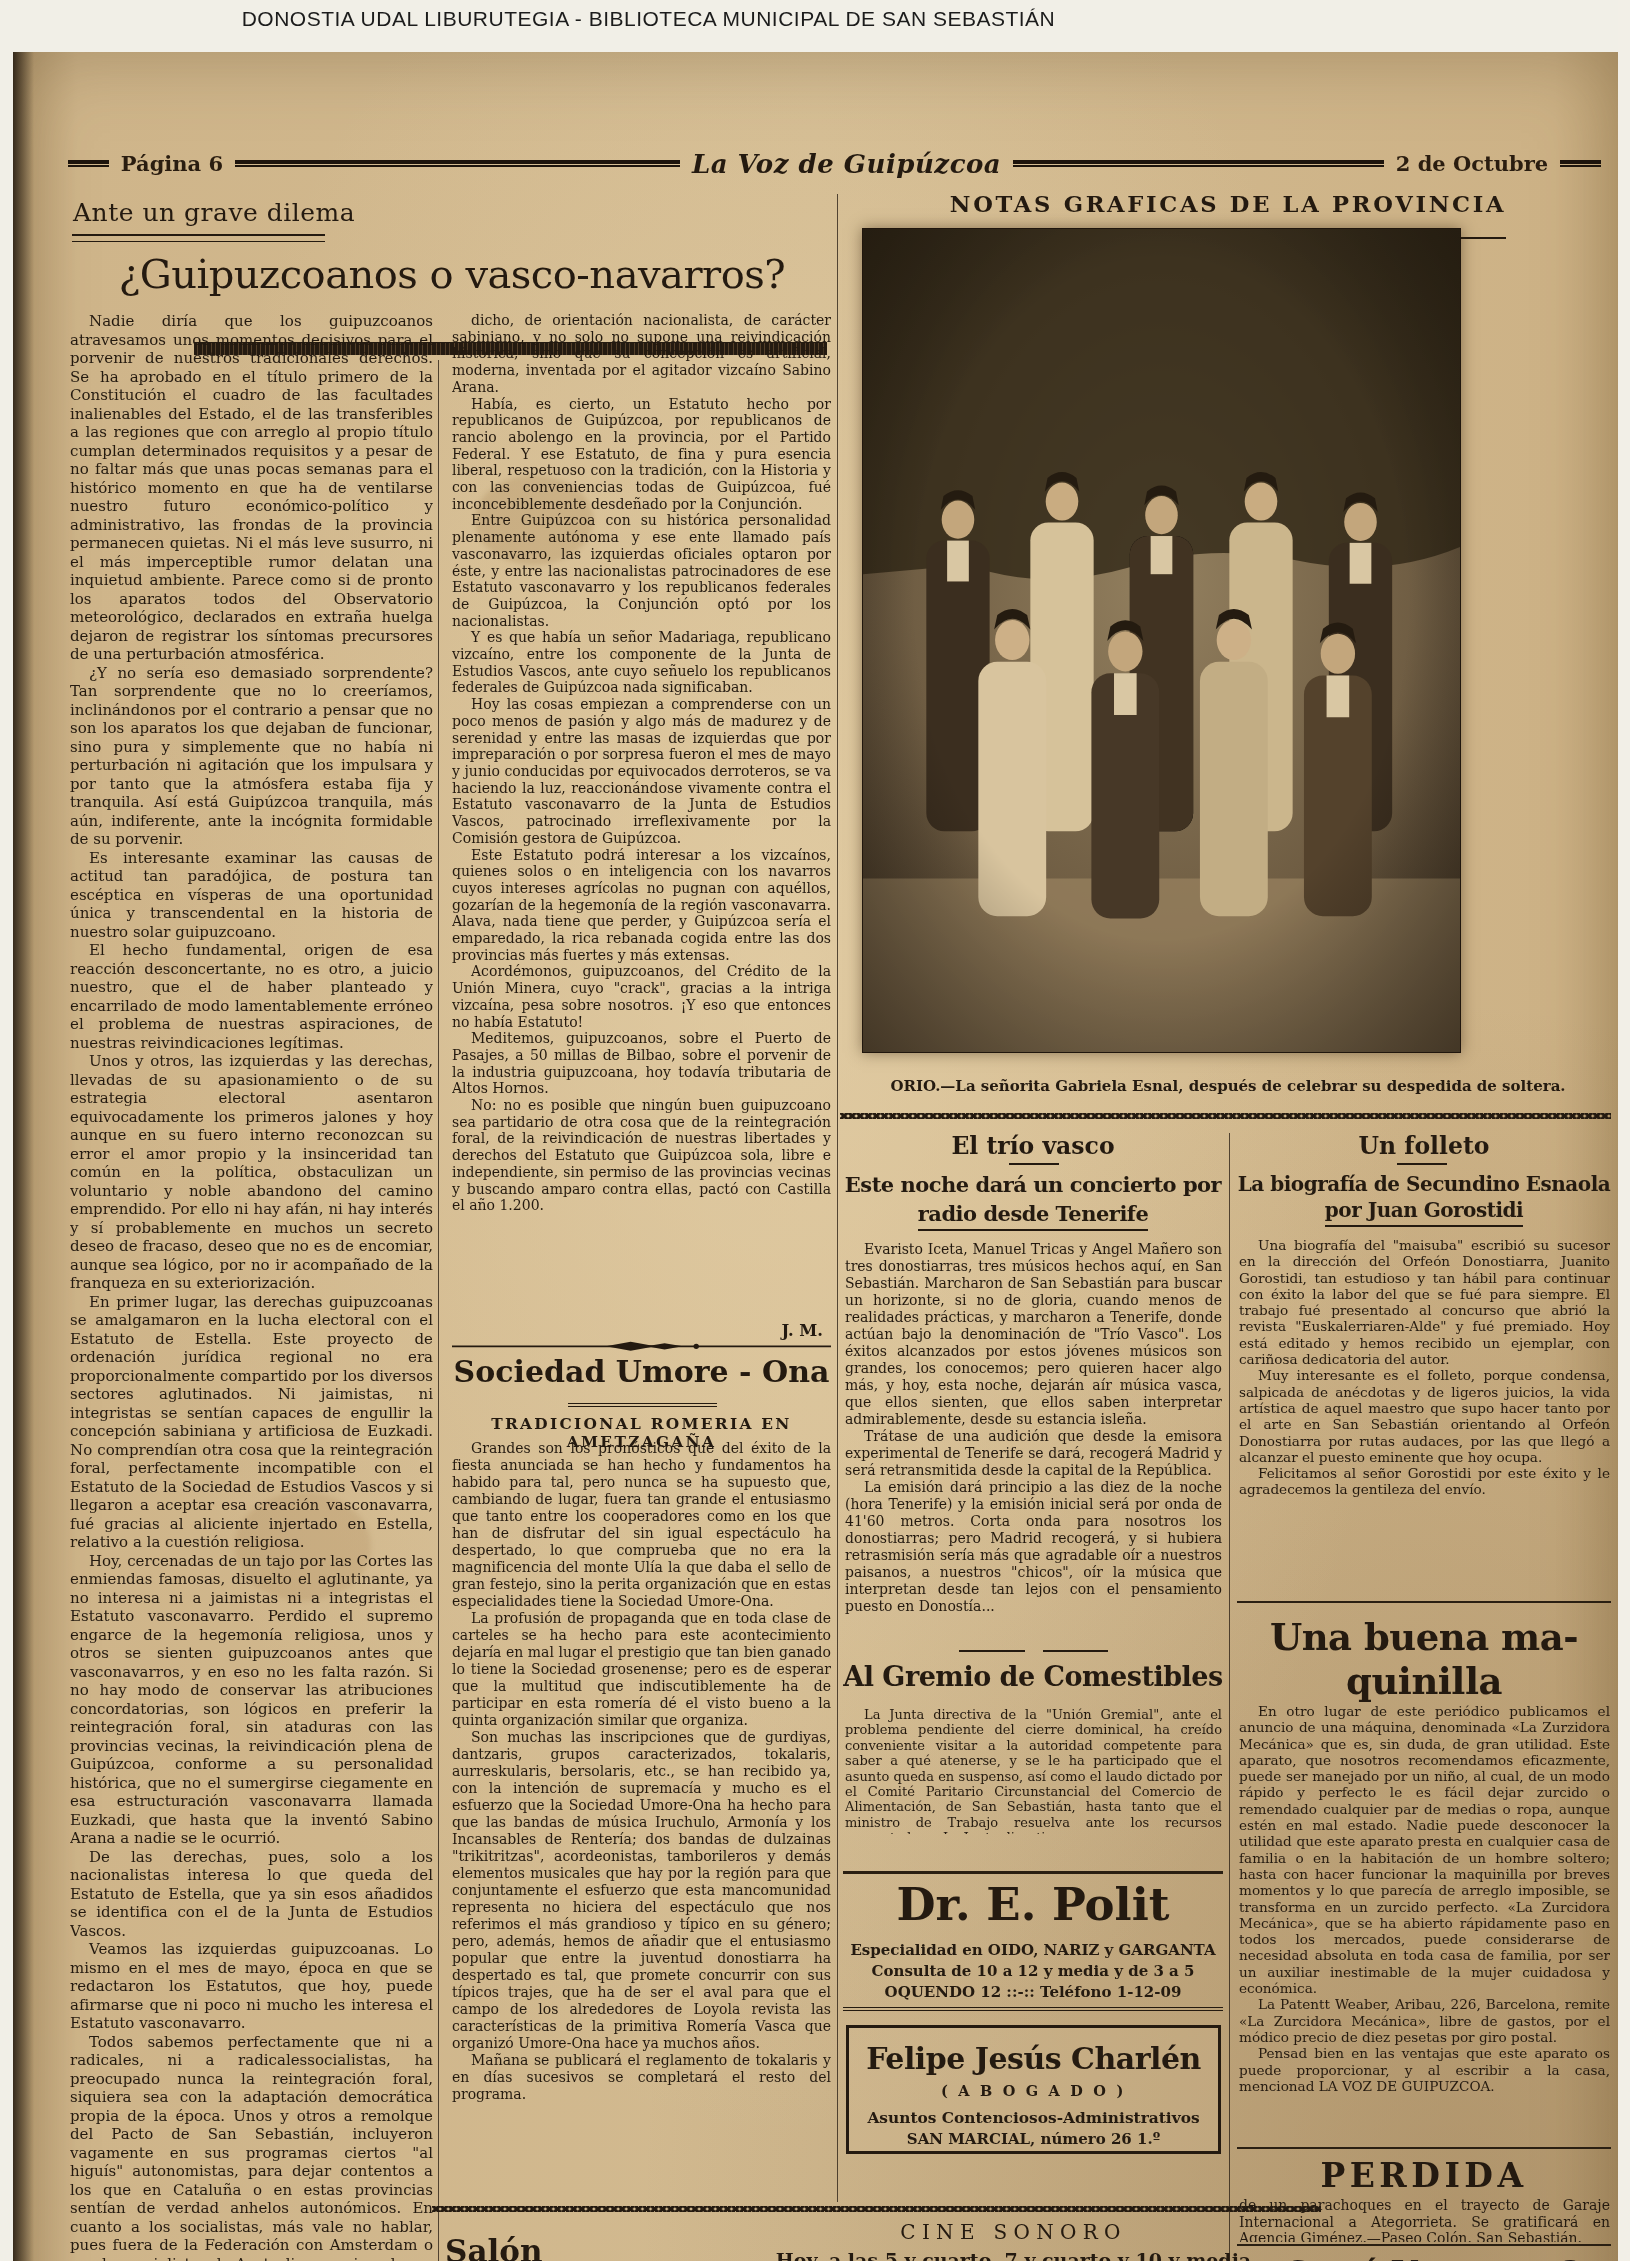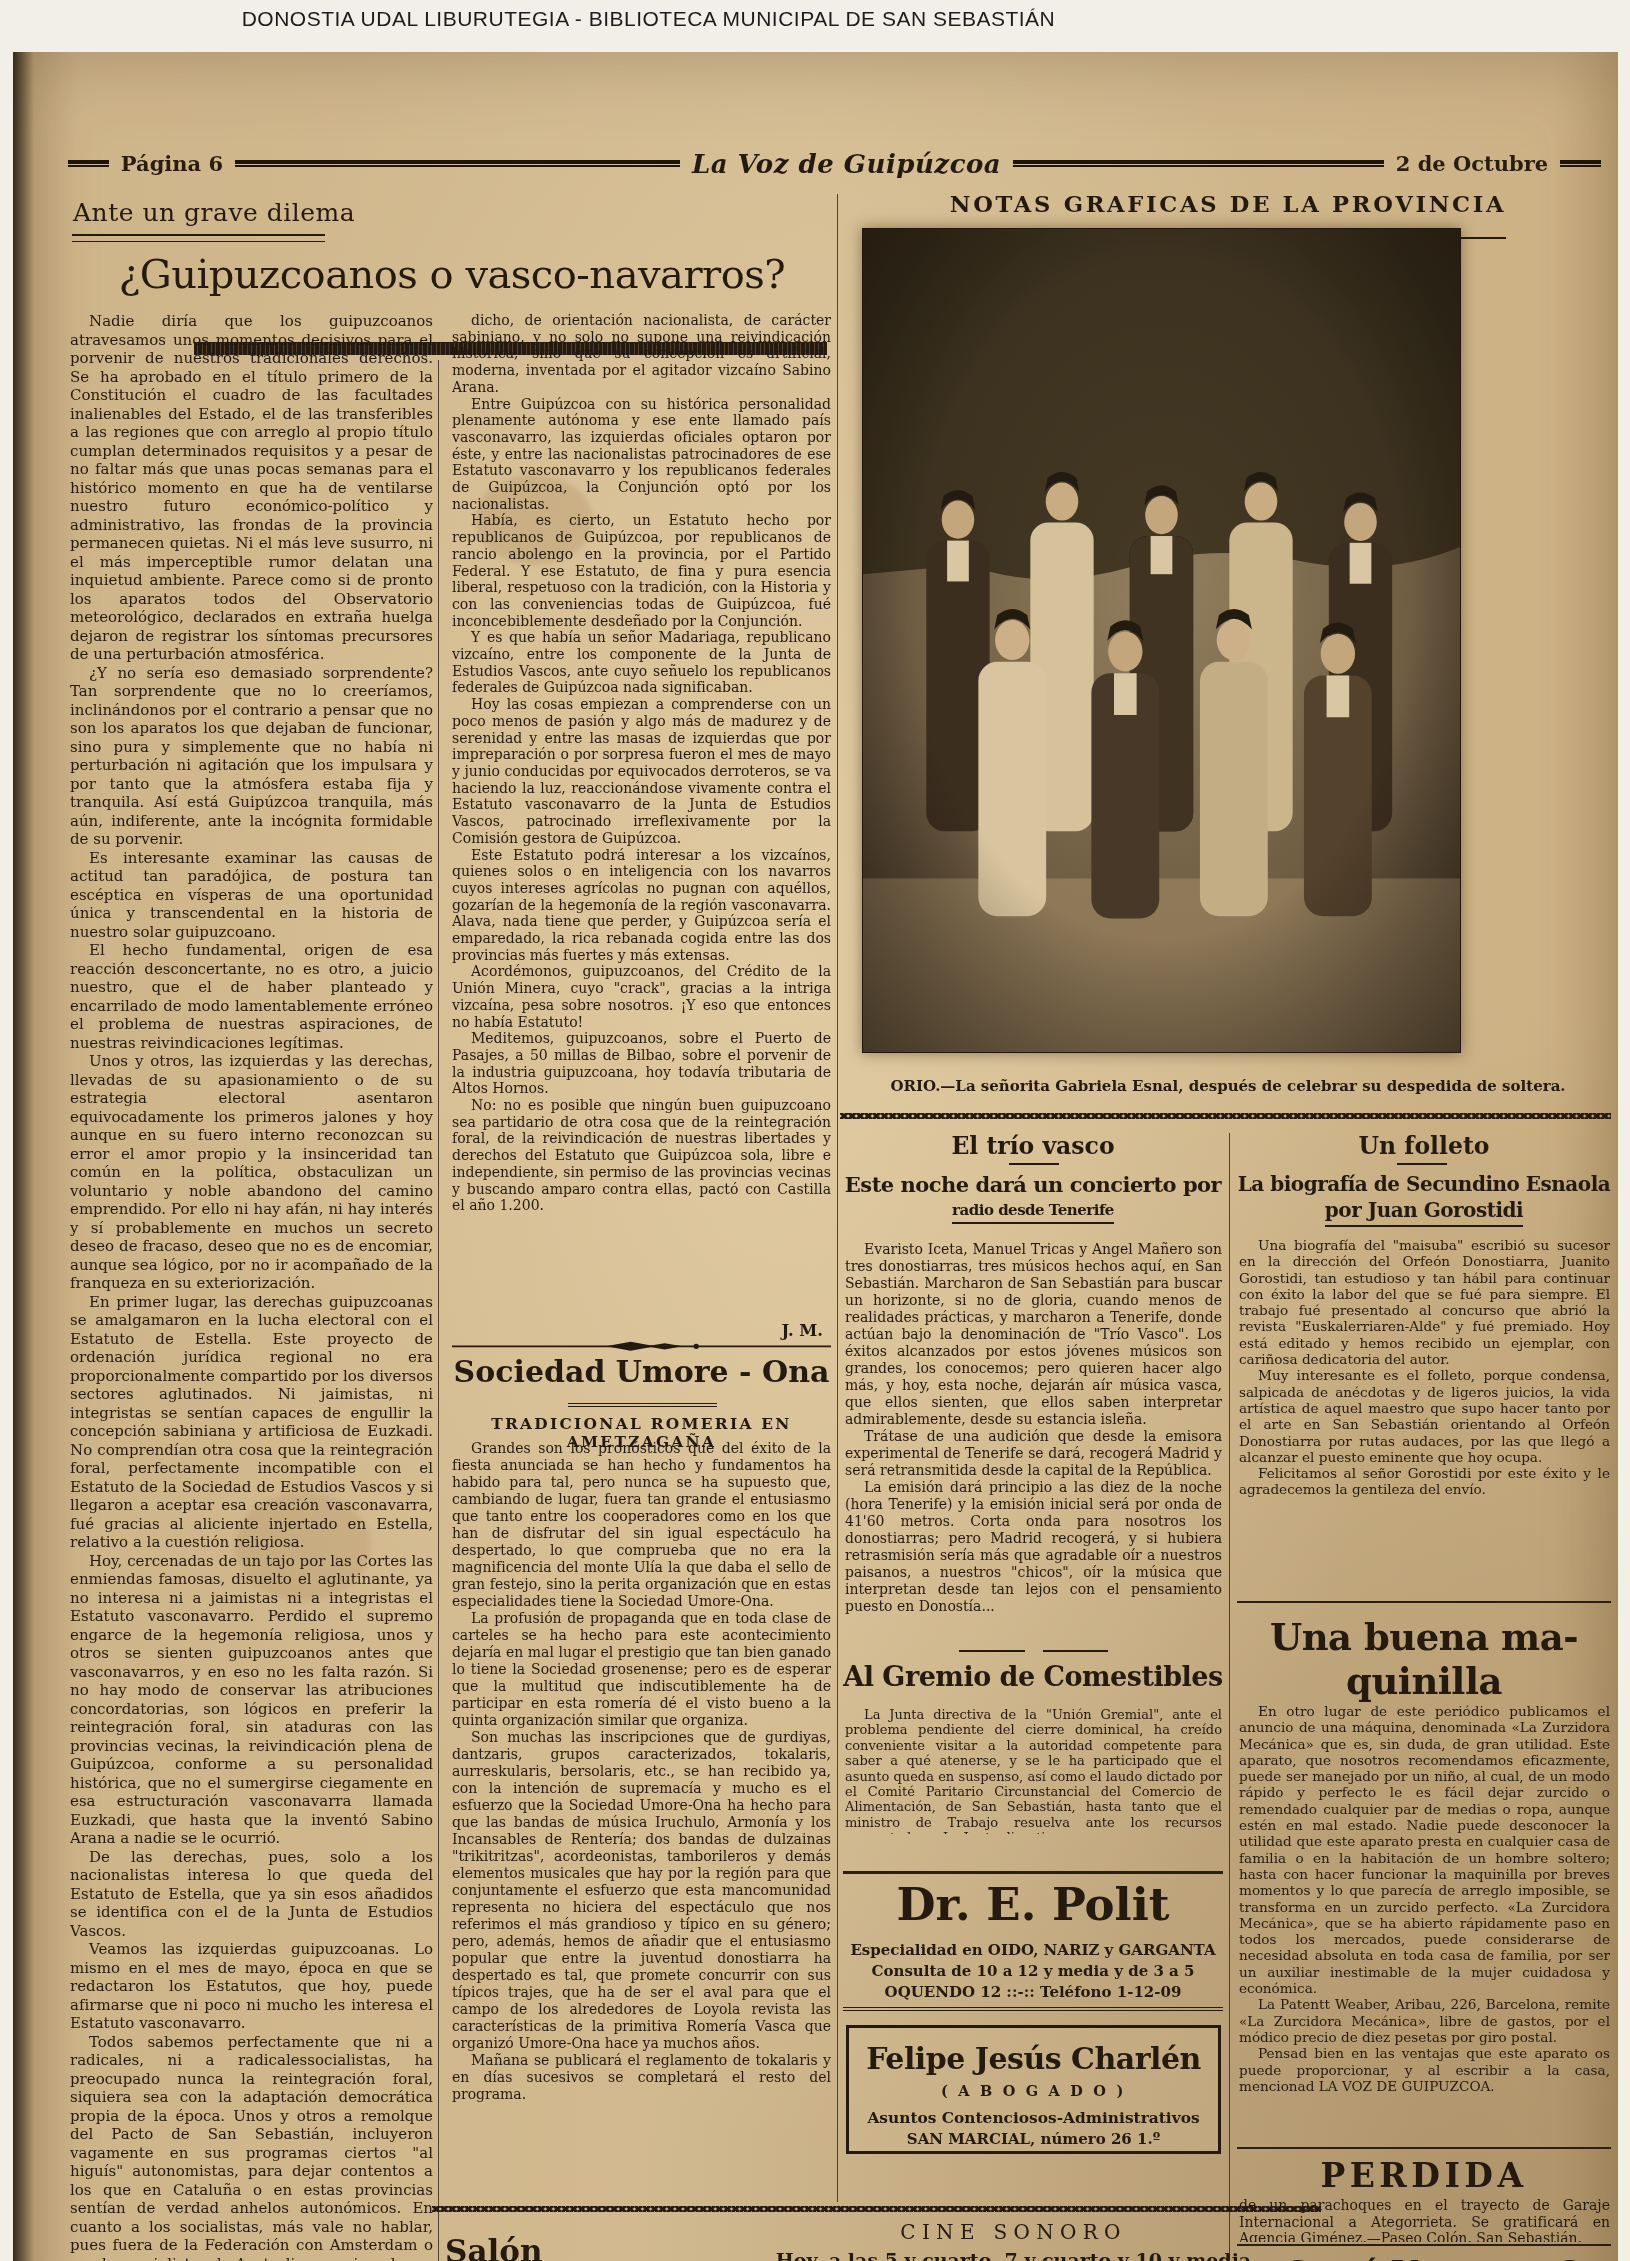--- a/index.html
+++ b/index.html
@@ -118,22 +118,22 @@
     <p>En primer lugar, las derechas guipuzcoanas se amalgamaron en la lucha electoral con el Estatuto de Estella. Este proyecto de ordenación jurídica regional no era proporcionalmente compartido por los diversos sectores aglutinados. Ni jaimistas, ni integristas se sentían capaces de engullir la concepción sabiniana y artificiosa de Euzkadi. No comprendían otra cosa que la reintegración foral, perfectamente incompatible con el Estatuto de la Sociedad de Estudios Vascos y si llegaron a aceptar esa creación vasconavarra, fué gracias al aliciente injertado en Estella, relativo a la cuestión religiosa.</p>
     <p>Hoy, cercenadas de un tajo por las Cortes las enmiendas famosas, disuelto el aglutinante, ya no interesa ni a jaimistas ni a integristas el Estatuto vasconavarro. Perdido el supremo engarce de la hegemonía religiosa, unos y otros se sienten guipuzcoanos antes que vasconavarros, y en eso no les falta razón. Si no hay modo de conservar las atribuciones concordatorias, son lógicos en preferir la reintegración foral, sin ataduras con las provincias vecinas, la reivindicación plena de Guipúzcoa, conforme a su personalidad histórica, que no el sumergirse ciegamente en esa estructuración vasconavarra llamada Euzkadi, que hasta que la inventó Sabino Arana a nadie se le ocurrió.</p>
     <p>De las derechas, pues, solo a los nacionalistas interesa lo que queda del Estatuto de Estella, que ya sin esos añadidos se identifica con el de la Junta de Estudios Vascos.</p>
     <p>Veamos las izquierdas guipuzcoanas. Lo mismo en el mes de mayo, época en que se redactaron los Estatutos, que hoy, puede afirmarse que ni poco ni mucho les interesa el Estatuto vasconavarro.</p>
     <p>Todos sabemos perfectamente que ni a radicales, ni a radicalessocialistas, ha preocupado nunca la reintegración foral, siquiera sea con la adaptación democrática propia de la época. Unos y otros a remolque del Pacto de San Sebastián, incluyeron vagamente en sus programas ciertos "al higuís" autonomistas, para dejar contentos a los que en Cataluña o en estas provincias sentían de verdad anhelos autonómicos. En cuanto a los socialistas, más vale no hablar, pues fuera de la Federación con Amsterdam o con los socialistas de Australia, por ejemplo, no toleran nada que atente al centralismo y burocratismo desaforado del ministerio del Trabajo. Son, hay que reconocer, consecuentes con su interpretación puramente materialista de la Historia.</p>
 
   </div>
 
   <div id="col2" class="abs bodytext">
     <p>dicho, de orientación nacionalista, de carácter sabiniano, y no solo no supone una reivindicación histórica, sino que su concepción es artificial, moderna, inventada por el agitador vizcaíno Sabino Arana.</p>
+    <p>Había, es cierto, un Estatuto hecho por republicanos de Guipúzcoa, por republicanos de rancio abolengo en la provincia, por el Partido Federal. Y ese Estatuto, de fina y pura esencia liberal, respetuoso con la tradición, con la Historia y con las conveniencias todas de Guipúzcoa, fué inconcebiblemente desdeñado por la Conjunción.</p>
     <p>Entre Guipúzcoa con su histórica personalidad plenamente autónoma y ese ente llamado país vasconavarro, las izquierdas oficiales optaron por éste, y entre las nacionalistas patrocinadores de ese Estatuto vasconavarro y los republicanos federales de Guipúzcoa, la Conjunción optó por los nacionalistas.</p>
-    <p>Había, es cierto, un Estatuto hecho por republicanos de Guipúzcoa, por republicanos de rancio abolengo en la provincia, por el Partido Federal. Y ese Estatuto, de fina y pura esencia liberal, respetuoso con la tradición, con la Historia y con las conveniencias todas de Guipúzcoa, fué inconcebiblemente desdeñado por la Conjunción.</p>
     <p>Y es que había un señor Madariaga, republicano vizcaíno, entre los componente de la Junta de Estudios Vascos, ante cuyo señuelo los republicanos federales de Guipúzcoa nada significaban.</p>
     <p>Hoy las cosas empiezan a comprenderse con un poco menos de pasión y algo más de madurez y de serenidad y entre las masas de izquierdas que por impreparación o por sorpresa fueron el mes de mayo y junio conducidas por equivocados derroteros, se va haciendo la luz, reaccionándose vivamente contra el Estatuto vasconavarro de la Junta de Estudios Vascos, patrocinado irreflexivamente por la Comisión gestora de Guipúzcoa.</p>
     <p>Este Estatuto podrá interesar a los vizcaínos, quienes solos o en inteligencia con los navarros cuyos intereses agrícolas no pugnan con aquéllos, gozarían de la hegemonía de la región vasconavarra. Alava, nada tiene que perder, y Guipúzcoa sería el emparedado, la rica rebanada cogida entre las dos provincias más fuertes y más extensas.</p>
     <p>Acordémonos, guipuzcoanos, del Crédito de la Unión Minera, cuyo "crack", gracias a la intriga vizcaína, pesa sobre nosotros. ¡Y eso que entonces no había Estatuto!</p>
     <p>Meditemos, guipuzcoanos, sobre el Puerto de Pasajes, a 50 millas de Bilbao, sobre el porvenir de la industria guipuzcoana, hoy todavía tributaria de Altos Hornos.</p>
     <p>No: no es posible que ningún buen guipuzcoano sea partidario de otra cosa que de la reintegración foral, de la reivindicación de nuestras libertades y derechos del Estatuto que Guipúzcoa sola, libre e independiente, sin permiso de las provincias vecinas y buscando amparo contra ellas, pactó con Castilla el año 1.200.</p>
   </div>
   <div id="byline" class="abs">J. M.</div>
 
   <div id="notas-title" class="abs">
@@ -214,21 +214,21 @@
   <div id="umore-body" class="abs bodytext">
     <p>Grandes son los pronósticos que del éxito de la fiesta anunciada se han hecho y fundamentos ha habido para tal, pero nunca se ha supuesto que, cambiando de lugar, fuera tan grande el entusiasmo que tanto entre los cooperadores como en los que han de disfrutar del sin igual espectáculo ha despertado, lo que comprueba que no era la magnificencia del monte Ulía la que daba el sello de gran festejo, sino la perita organización que en estas especialidades tiene la Sociedad Umore-Ona.</p>
     <p>La profusión de propaganda que en toda clase de carteles se ha hecho para este acontecimiento dejaría en mal lugar el prestigio que tan bien ganado lo tiene la Sociedad grosenense; pero es de esperar que la multitud que indiscutiblemente ha de participar en esta romería dé el visto bueno a la quinta organización similar que organiza.</p>
     <p>Son muchas las inscripciones que de gurdiyas, dantzaris, grupos caracterizados, tokalaris, aurreskularis, bersolaris, etc., se han recibido ya, con la intención de supremacía y mucho es el esfuerzo que la Sociedad Umore-Ona ha hecho para que las bandas de música Iruchulo, Armonía y los Incansables de Rentería; dos bandas de dulzainas "trikitritzas", acordeonistas, tamborileros y demás elementos musicales que hay por la región para que conjuntamente el esfuerzo que esta mancomunidad representa no hiciera del espectáculo que nos referimos el más grandioso y típico en su género; pero, además, hemos de añadir que el entusiasmo popular que entre la juventud donostiarra ha despertado es tal, que promete concurrir con sus típicos trajes, que ha de ser el aval para que el campo de los alrededores de Loyola revista las características de la primitiva Romería Vasca que organizó Umore-Ona hace ya muchos años.</p>
     <p>Mañana se publicará el reglamento de tokalaris y en días sucesivos se completará el resto del programa.</p>
   </div>
 
   <div class="abs kicker2" style="left:843px;top:1132px;width:380px;">El trío vasco</div>
   <div class="abs dash" style="left:1009px;top:1163px;width:50px;"></div>
   <div class="abs headline2" style="left:843px;top:1172px;width:380px;font-size:21px;">Este noche dará un concierto por</div>
-  <div class="abs headline2" style="left:843px;top:1201px;width:380px;font-size:15px;">
+  <div class="abs headline2" style="left:843px;top:1201px;width:380px;font-size:21px;">
     <span class="subhead-ul">radio desde Tenerife</span>
   </div>
   <div id="trio-body" class="abs bodytext">
     <p>Evaristo Iceta, Manuel Tricas y Angel Mañero son tres donostiarras, tres músicos hechos aquí, en San Sebastián. Marcharon de San Sebastián para buscar un horizonte, si no de gloria, cuando menos de realidades prácticas, y marcharon a Tenerife, donde actúan bajo la denominación de "Trío Vasco". Los éxitos alcanzados por estos jóvenes músicos son grandes, los conocemos; pero quieren hacer algo más, y hoy, esta noche, dejarán aír música vasca, que ellos sienten, que ellos saben interpretar admirablemente, desde su estancia isleña.</p>
     <p>Trátase de una audición que desde la emisora experimental de Tenerife se dará, recogerá Madrid y será retransmitida desde la capital de la República.</p>
     <p>La emisión dará principio a las diez de la noche (hora Tenerife) y la emisión inicial será por onda de 41'60 metros. Corta onda para nosotros los donostiarras; pero Madrid recogerá, y si hubiera retrasmisión sería más que agradable oír a nuestros paisanos, a nuestros "chicos", oír la música que interpretan desde tan lejos con el pensamiento puesto en Donostía...</p>
   </div>
 
   <div class="abs kicker2" style="left:1237px;top:1132px;width:374px;">Un folleto</div>
   <div class="abs dash" style="left:1397px;top:1163px;width:50px;"></div>

